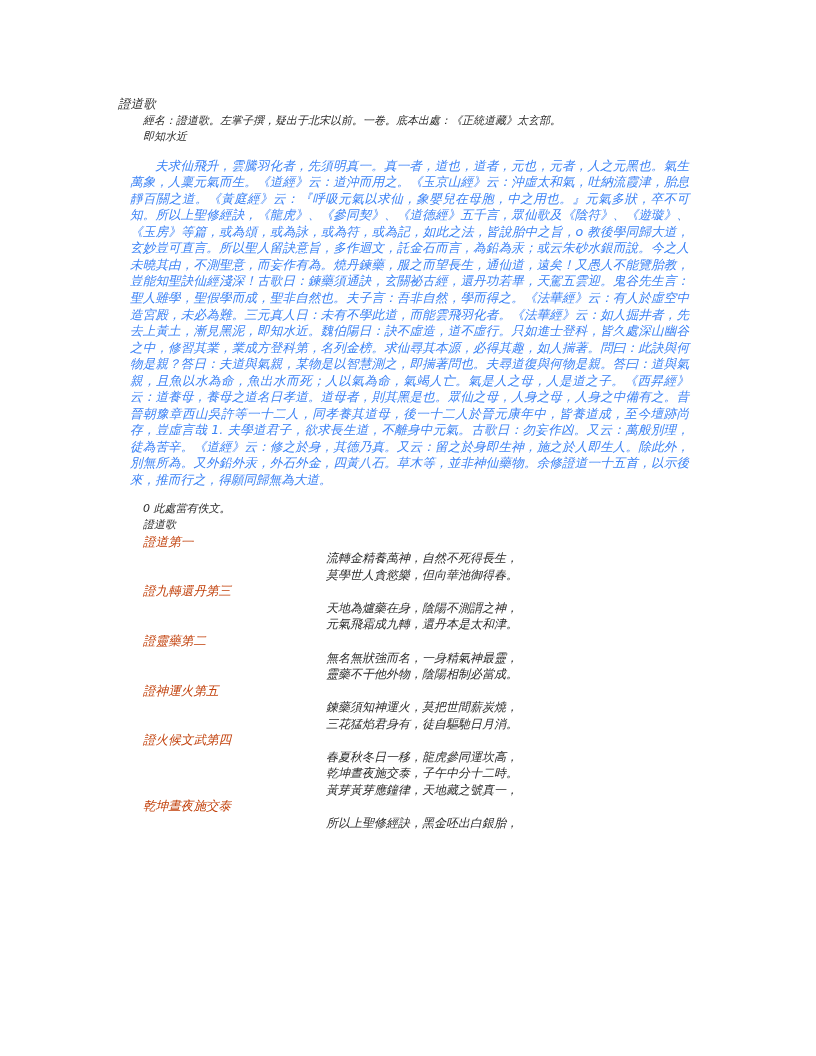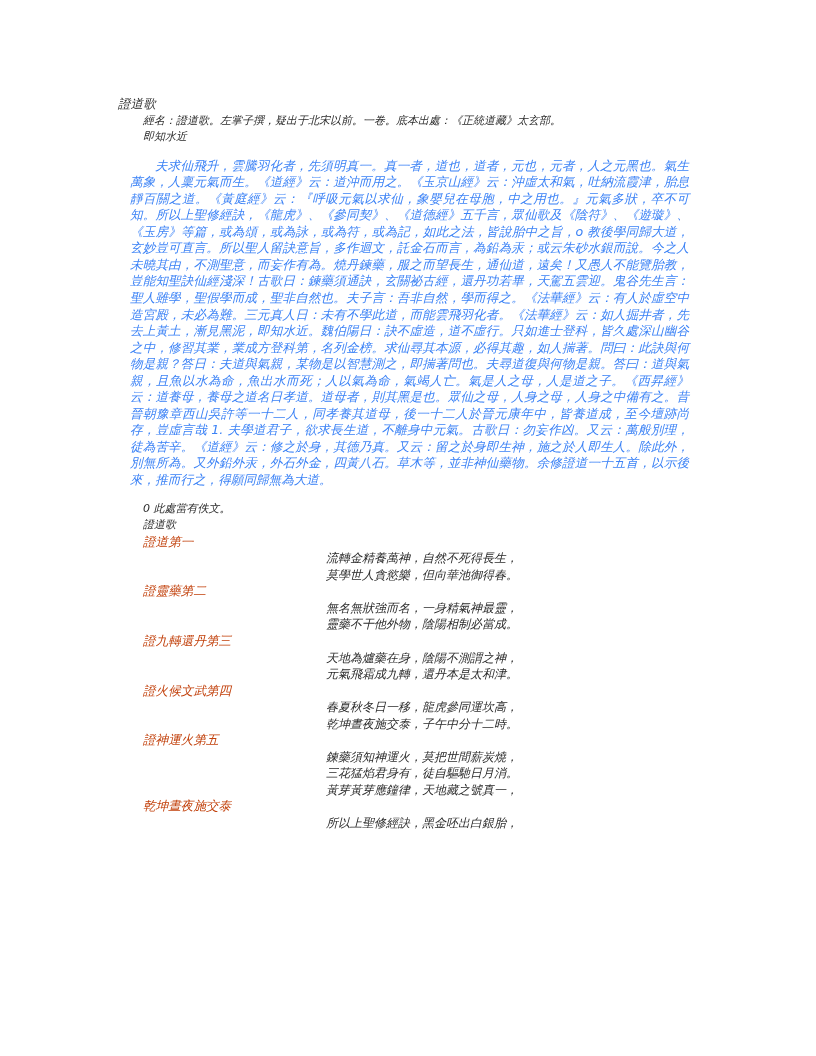--- a/index.html
+++ b/index.html
@@ -102,41 +102,41 @@
 
     <div class="block">
 
       <div class="block">
         <div class="verse-head">證道第一</div>
         <div class="verse-line">流轉金精養萬神，自然不死得長生，</div>
         <div class="verse-line">莫學世人貪慾樂，但向華池御得春。</div>
       </div>
 
       <div class="block">
+        <div class="verse-head">證九轉還丹第三</div>
+        <div class="verse-line">天地為爐藥在身，陰陽不測謂之神，</div>
+        <div class="verse-line">元氣飛霜成九轉，還丹本是太和津。</div>
+      </div>
+
+      <div class="block">
         <div class="verse-head">證靈藥第二</div>
         <div class="verse-line">無名無狀強而名，一身精氣神最靈，</div>
         <div class="verse-line">靈藥不干他外物，陰陽相制必當成。</div>
       </div>
 
       <div class="block">
-        <div class="verse-head">證九轉還丹第三</div>
-        <div class="verse-line">天地為爐藥在身，陰陽不測謂之神，</div>
-        <div class="verse-line">元氣飛霜成九轉，還丹本是太和津。</div>
+        <div class="verse-head">證神運火第五</div>
+        <div class="verse-line">鍊藥須知神運火，莫把世間薪炭燒，</div>
+        <div class="verse-line">三花猛焰君身有，徒自驅馳日月消。</div>
       </div>
 
       <div class="block">
         <div class="verse-head">證火候文武第四</div>
         <div class="verse-line">春夏秋冬日一移，龍虎參同運坎高，</div>
         <div class="verse-line">乾坤晝夜施交泰，子午中分十二時。</div>
-      </div>
-
-      <div class="block">
-        <div class="verse-head">證神運火第五</div>
-        <div class="verse-line">鍊藥須知神運火，莫把世間薪炭燒，</div>
-        <div class="verse-line">三花猛焰君身有，徒自驅馳日月消。</div>
       </div>
 
       <div class="block">
         <div class="verse-line">黃芽黃芽應鐘律，天地藏之號真一，</div>
       </div>
 
       <div class="block">
         <div class="verse-head">乾坤晝夜施交泰</div>
         <div class="verse-line">所以上聖修經訣，黑金呸出白銀胎，</div>
       </div>

